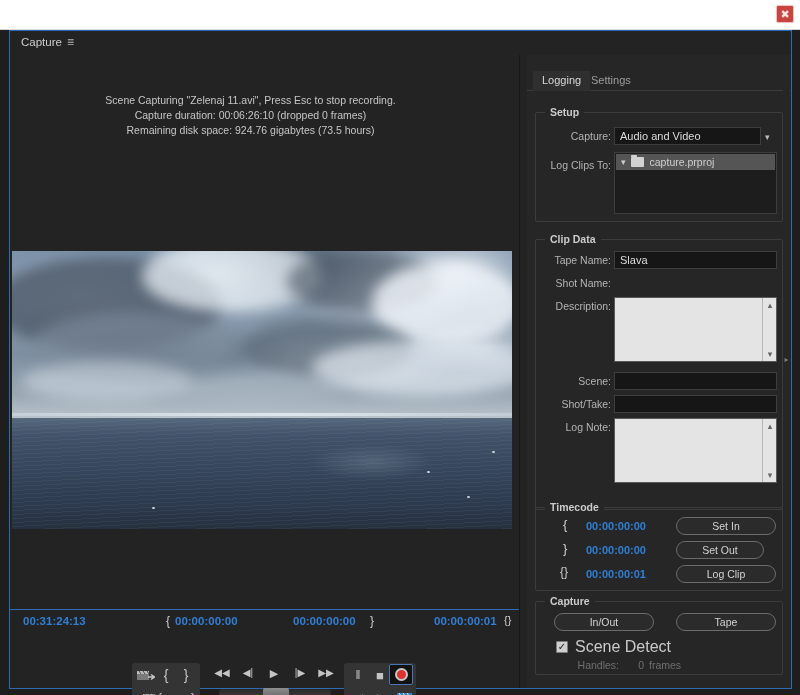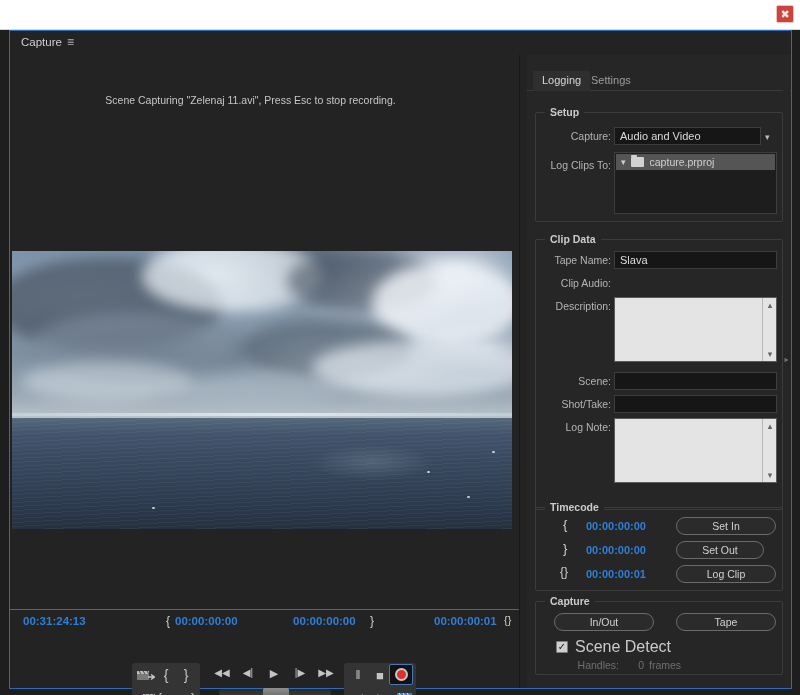--- a/index.html
+++ b/index.html
@@ -273,20 +273,22 @@
 
   <div id="panel-header">
     <div id="capture-tab-label">Capture</div>
     <div id="panel-menu-icon">≡</div>
   </div>
 
   <div id="monitor-side">
 
     <div id="status-block">
       <div id="status-line-1">Scene Capturing "Zelenaj 11.avi", Press Esc to stop recording.</div>
+      <div id="status-line-2">Capture duration: 00:06:26:10   (dropped 0 frames)</div>
+      <div id="status-line-3">Remaining disk space: 924.76 gigabytes (73.5 hours)</div>
     </div>
 
     <div id="video-preview">
       <div class="sky"></div>
       <div class="cloudmass" style="left:-4%;top:2%;width:46%;height:34%;background:rgba(68,80,94,0.70);"></div>
       <div class="cloudmass" style="left:26%;top:-4%;width:36%;height:26%;background:rgba(236,242,248,0.72);"></div>
       <div class="cloudmass" style="left:55%;top:0%;width:30%;height:22%;background:rgba(72,84,98,0.62);"></div>
       <div class="cloudmass" style="left:72%;top:4%;width:30%;height:30%;background:rgba(244,248,252,0.80);"></div>
       <div class="cloudmass" style="left:4%;top:22%;width:40%;height:24%;background:rgba(132,146,162,0.55);"></div>
       <div class="cloudmass" style="left:46%;top:24%;width:34%;height:22%;background:rgba(84,96,110,0.55);"></div>
@@ -393,21 +395,21 @@
         </div>
       </div>
     </div>
 
     <div class="group-box" style="left:8px;top:184px;width:248px;height:271px;">
       <div class="group-title">Clip Data</div>
 
       <div class="field-label" style="left:0px;top:14px;width:75px;">Tape Name:</div>
       <input class="field-input" style="left: 78px; top: 11px; width: 163px;" value="Slava">
 
-      <div class="field-label" style="left:0px;top:37px;width:75px;">Clip Audio:</div>
+      <div class="field-label" style="left:0px;top:37px;width:75px;">Shot Name:</div>
 
       <div class="field-label" style="left:0px;top:60px;width:75px;">Description:</div>
       <div class="textarea-box" style="left:78px;top:57px;width:163px;height:65px;">
         <div class="ta-scroll">
           <div class="ta-arrow" style="top:1px;">▴</div>
           <div class="ta-arrow" style="bottom:1px;">▾</div>
         </div>
       </div>
 
       <div class="field-label" style="left:0px;top:135px;width:75px;">Scene:</div>

